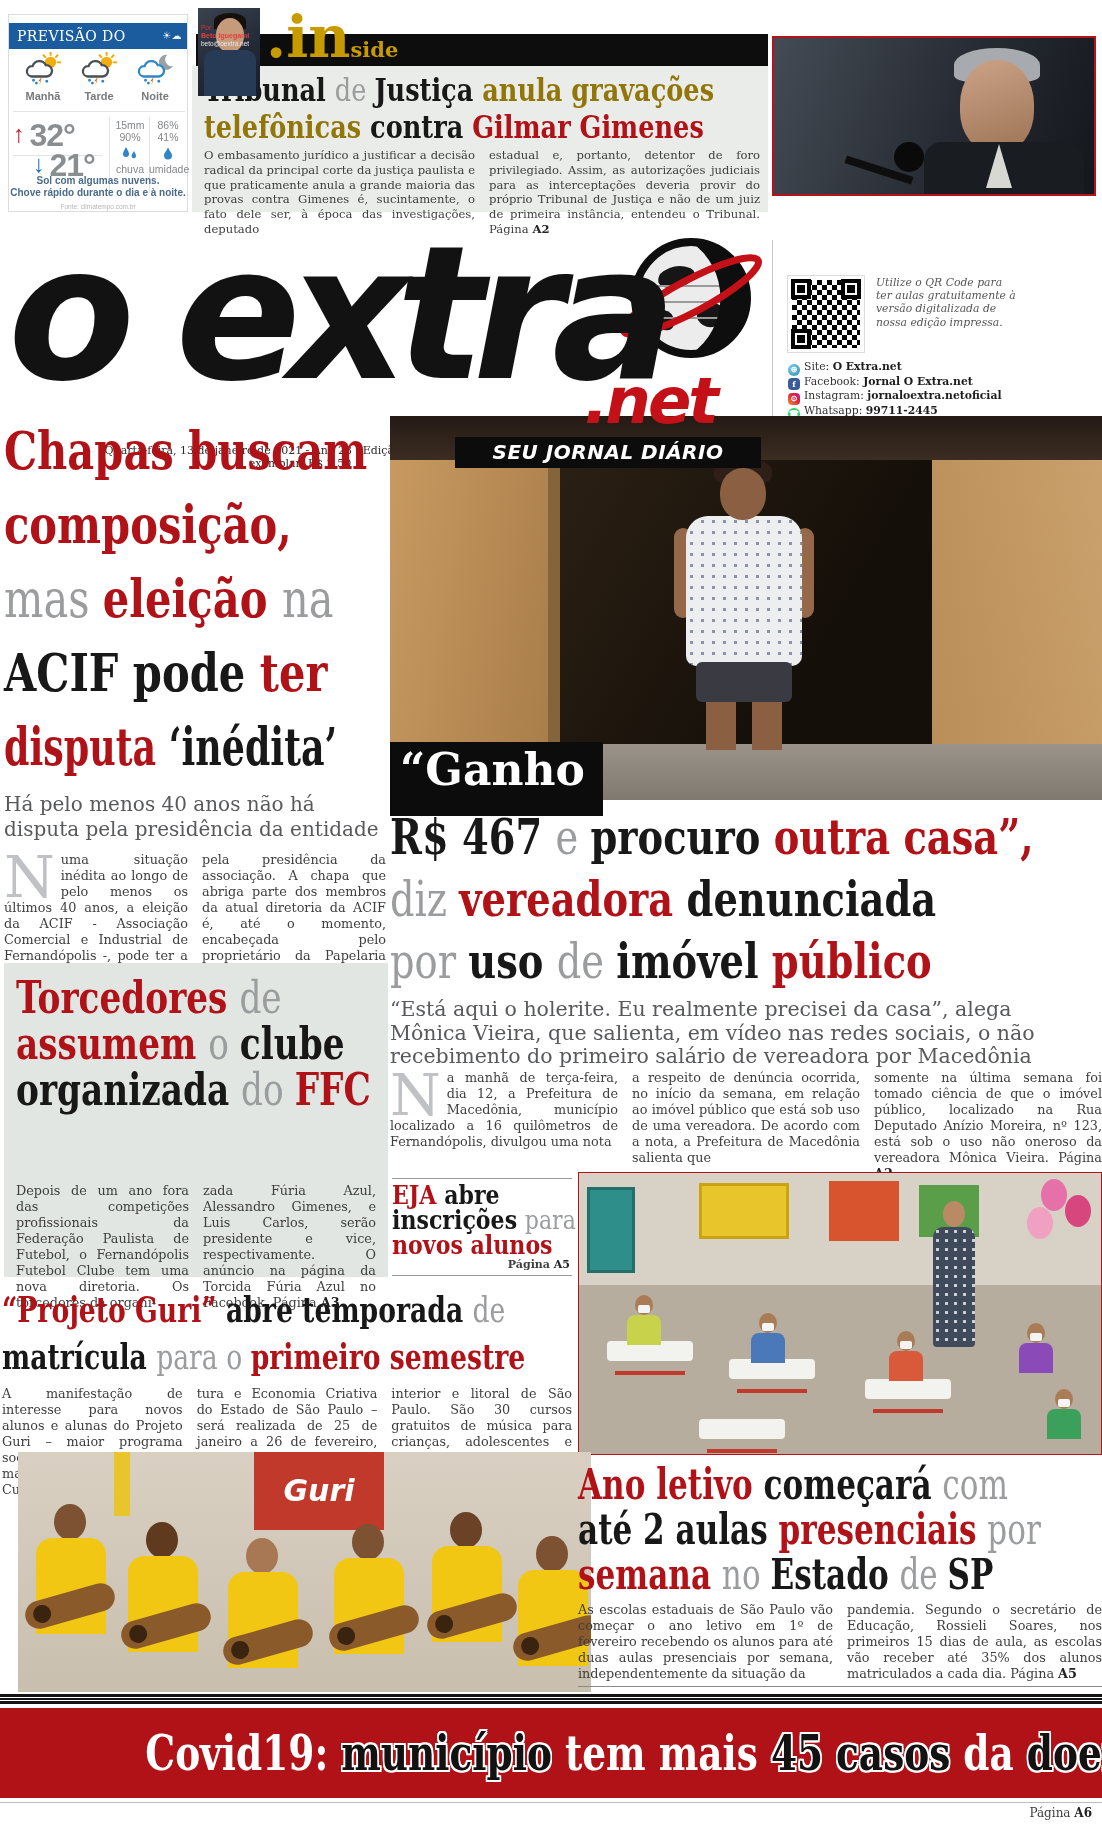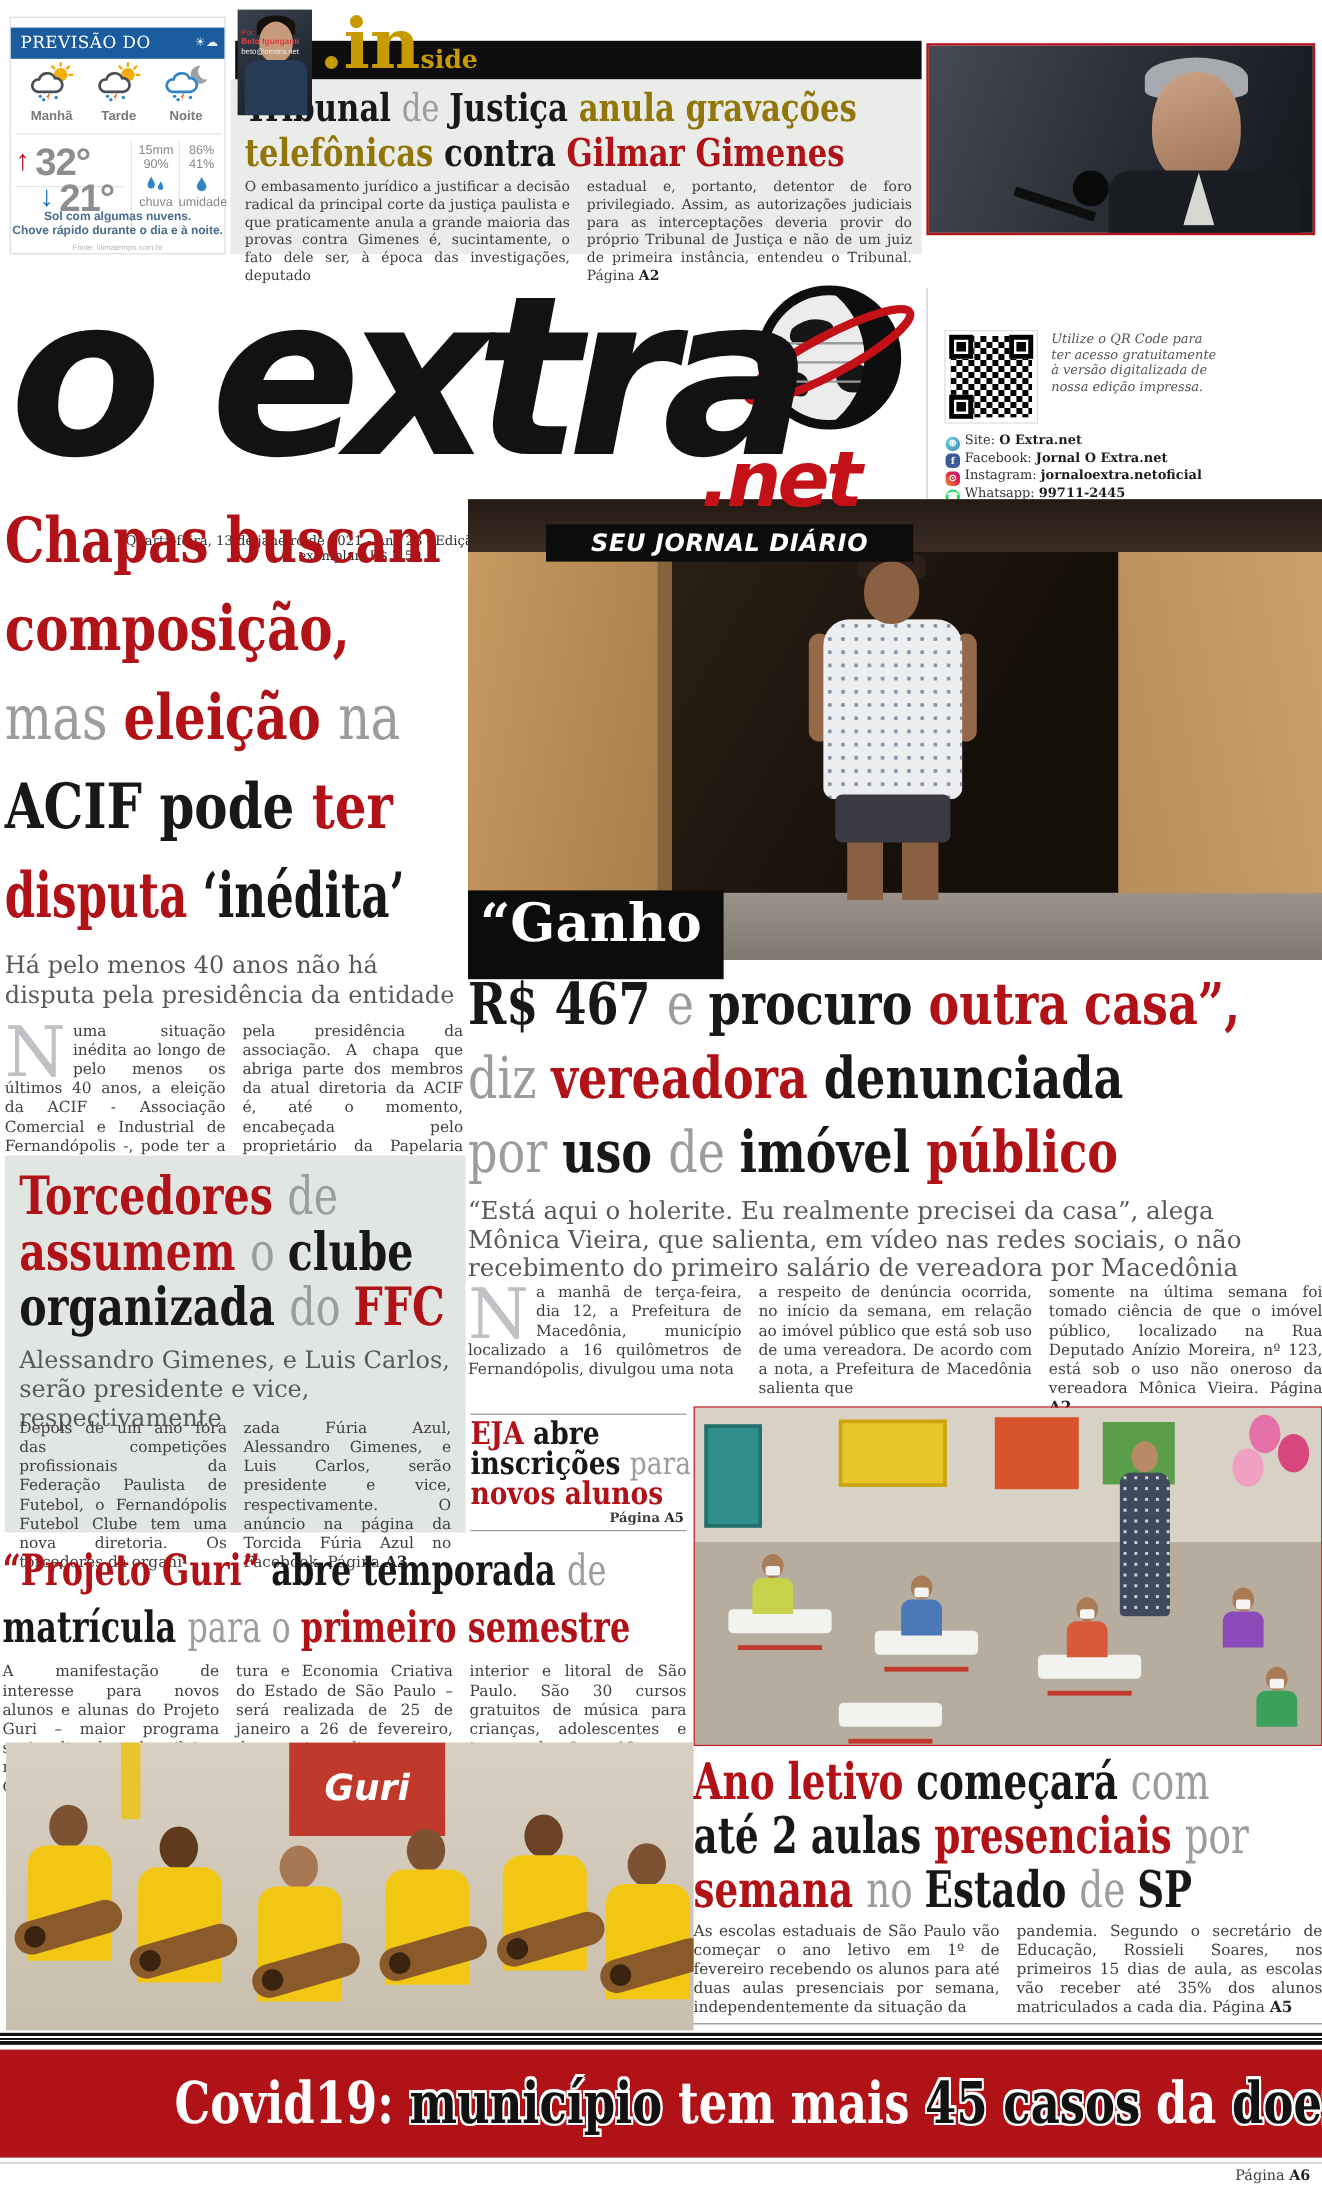--- a/index.html
+++ b/index.html
@@ -165,21 +165,21 @@
   .ph-class .kid .km { position:absolute; left:11px; top:10px; width:12px; height:8px; background:#f4f4f4; border-radius:2px; }
   .ph-class .kid .kb { position:absolute; left:0; top:20px; width:34px; height:30px; border-radius:8px 8px 0 0; background:#c8d24a; }
 
   
   .guri-hl { position:absolute; left:2px; top:1286px; width:572px; }
   .guri-hl .hl { font-size:36px; line-height:47px; }
   .guri-hl .hl-in { transform:scaleX(.74); }
   .guri-body { position:absolute; left:2px; top:1386px; width:570px; }
 
   
-  .ph-guitar { position:absolute; left:5px; top:1452px; width:573px; height:240px; background:linear-gradient(#d9d0c3,#c9bfae); overflow:hidden; }
+  .ph-guitar { position:absolute; left:18px; top:1452px; width:573px; height:240px; background:linear-gradient(#d9d0c3,#c9bfae); overflow:hidden; }
   .ph-guitar .redban { position:absolute; left:236px; top:0; width:130px; height:78px; background:#c0392b;
                        color:#fff; font:bold italic 30px/78px "DejaVu Sans", sans-serif; text-align:center; }
   .ph-guitar .ystripe { position:absolute; left:96px; top:0; width:16px; height:64px; background:#e8c52a; }
   .ph-guitar .gkid { position:absolute; width:70px; height:130px; }
   .ph-guitar .gkid .gh { position:absolute; left:18px; top:0; width:32px; height:36px; border-radius:50%; background:#7c5232; }
   .ph-guitar .gkid .gb { position:absolute; left:0; top:34px; width:70px; height:96px; border-radius:16px 16px 0 0; background:#f2c713; }
   .ph-guitar .guit { position:absolute; width:92px; height:28px; background:#8a5a2b; border-radius:14px; transform:rotate(-16deg); }
   .ph-guitar .guit:after { content:""; position:absolute; left:8px; top:5px; width:18px; height:18px; border-radius:50%; background:#3a2410; }
 
   
@@ -347,21 +347,21 @@
   </div>
   <div class="mast-net">.net</div>
   <div class="mast-tagline">SEU JORNAL DIÁRIO</div>
   <div class="mast-date">Quarta-feira, 13 de janeiro de 2021 - Ano 23 - Edição 3.931 - Preço do exemplar: R$ 2,50</div>
   <div class="mast-vline"></div>
   <div class="qr">
     <div class="f f1"></div>
     <div class="f f2"></div>
     <div class="f f3"></div>
   </div>
-  <div class="qr-caption">Utilize o QR Code para ter acesso gratuitamente à versão digitalizada de nossa edição impressa.</div>
+  <div class="qr-caption">Utilize o QR Code para ter aulas gratuitamente à versão digitalizada de nossa edição impressa.</div>
   <div class="contacts">
     <div class="contact-row"><span class="ci ci-globe">⊕</span><span>Site: </span><b>O Extra.net</b></div>
     <div class="contact-row"><span class="ci ci-facebook">f</span><span>Facebook: </span><b>Jornal O Extra.net</b></div>
     <div class="contact-row"><span class="ci ci-instagram">⊙</span><span>Instagram: </span><b>jornaloextra.netoficial</b></div>
     <div class="contact-row"><span class="ci ci-whatsapp">☎</span><span>Whatsapp: </span><b>99711-2445</b></div>
     <div class="contact-row"><span class="ci ci-email">✉</span><span>E-mail: </span><b>contato@oextra.net</b></div>
     <div class="contact-row"><span class="ci ci-phone">☎</span><span>Fone: </span><b>(17) 3442-2445</b></div>
   </div>
 
   <div class="acif-hl slab">
@@ -409,24 +409,20 @@
     <div class="col"><span>a respeito de denúncia ocorrida, no início da semana, em relação ao imóvel público que está sob uso de uma vereadora. De acordo com a nota, a Prefeitura de Macedônia salienta que</span></div>
     <div class="col"><span>somente na última semana foi tomado ciência de que o imóvel público, localizado na Rua Deputado Anízio Moreira, nº 123, está sob o uso não oneroso da vereadora Mônica Vieira. Página </span><b class="pageref">A2</b></div>
   </div>
 
   <div class="torc-box">
     <div class="torc-hl slab">
       <div class="hl"><span class="hl-in"><span class="seg-r">Torcedores </span><span class="seg-g">de</span></span></div>
       <div class="hl"><span class="hl-in"><span class="seg-r">assumem </span><span class="seg-g">o </span><span class="seg-k">clube</span></span></div>
       <div class="hl"><span class="hl-in"><span class="seg-k">organizada </span><span class="seg-g">do </span><span class="seg-r">FFC</span></span></div>
     </div>
-    <div class="torc-sub subhead">
-      <div>Alessandro Gimenes, e Luis Carlos,</div>
-      <div>serão presidente e vice, respectivamente</div>
-    </div>
     <div class="torc-body cols bodytext">
       <div class="col"><span>Depois de um ano fora das competições profissionais da Federação Paulista de Futebol, o Fernandópolis Futebol Clube tem uma nova diretoria. Os torcedores da organi-</span></div>
       <div class="col"><span>zada Fúria Azul, Alessandro Gimenes, e Luis Carlos, serão presidente e vice, respectivamente. O anúncio na página da Torcida Fúria Azul no Facebook. Página </span><b class="pageref">A3</b></div>
     </div>
   </div>
 
   <div class="eja-box slab">
     <div class="hl"><span class="hl-in"><span class="seg-r">EJA </span><span class="seg-k">abre</span></span></div>
     <div class="hl"><span class="hl-in"><span class="seg-k">inscrições </span><span class="seg-g">para</span></span></div>
     <div class="hl"><span class="hl-in"><span class="seg-r">novos alunos</span></span></div>

